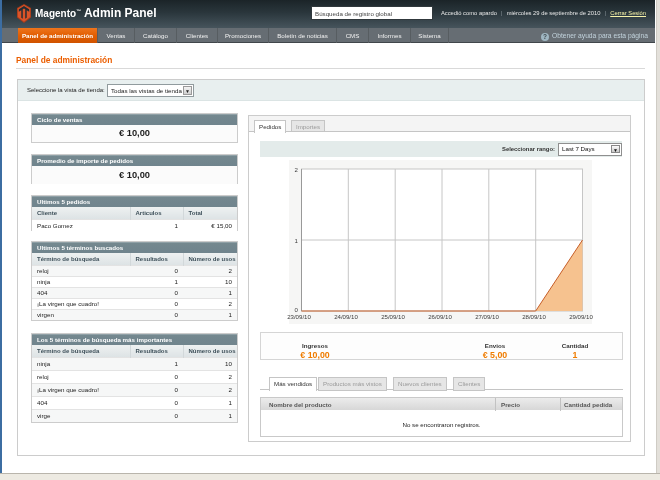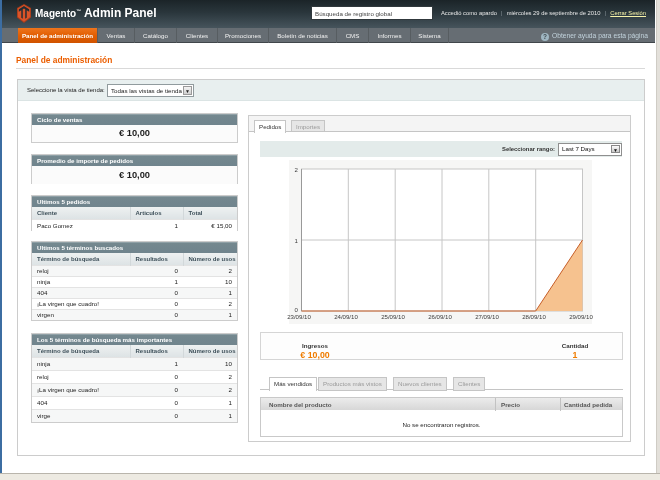--- a/index.html
+++ b/index.html
@@ -251,20 +251,24 @@
           <text x="198" y="159" text-anchor="middle">27/09/10</text>
           <text x="245" y="159" text-anchor="middle">28/09/10</text>
           <text x="292" y="159" text-anchor="middle">29/09/10</text>
         </g>
       </svg>
       <div id="totals">
         <div class="cell" style="left:9px;width:90px;">
             <div class="cl">Ingresos</div>
             <div class="cv">€ 10,00</div>
           </div>
+        <div class="cell" style="left:189px;width:90px;">
+            <div class="cl">Envios</div>
+            <div class="cv">€ 5,00</div>
+          </div>
         <div class="cell" style="left:274px;width:80px;">
             <div class="cl">Cantidad</div>
             <div class="cv">1</div>
           </div>
       </div>
       <div id="tabs2">
         <div class="tab on" style="left:9px;top:2px;height:14px;">Más vendidos</div>
         <div class="tab" style="left:58px;top:2px;height:14px;">Productos más vistos</div>
         <div class="tab" style="left:133px;top:2px;height:14px;">Nuevos clientes</div>
         <div class="tab" style="left:193px;top:2px;height:14px;">Clientes</div>

